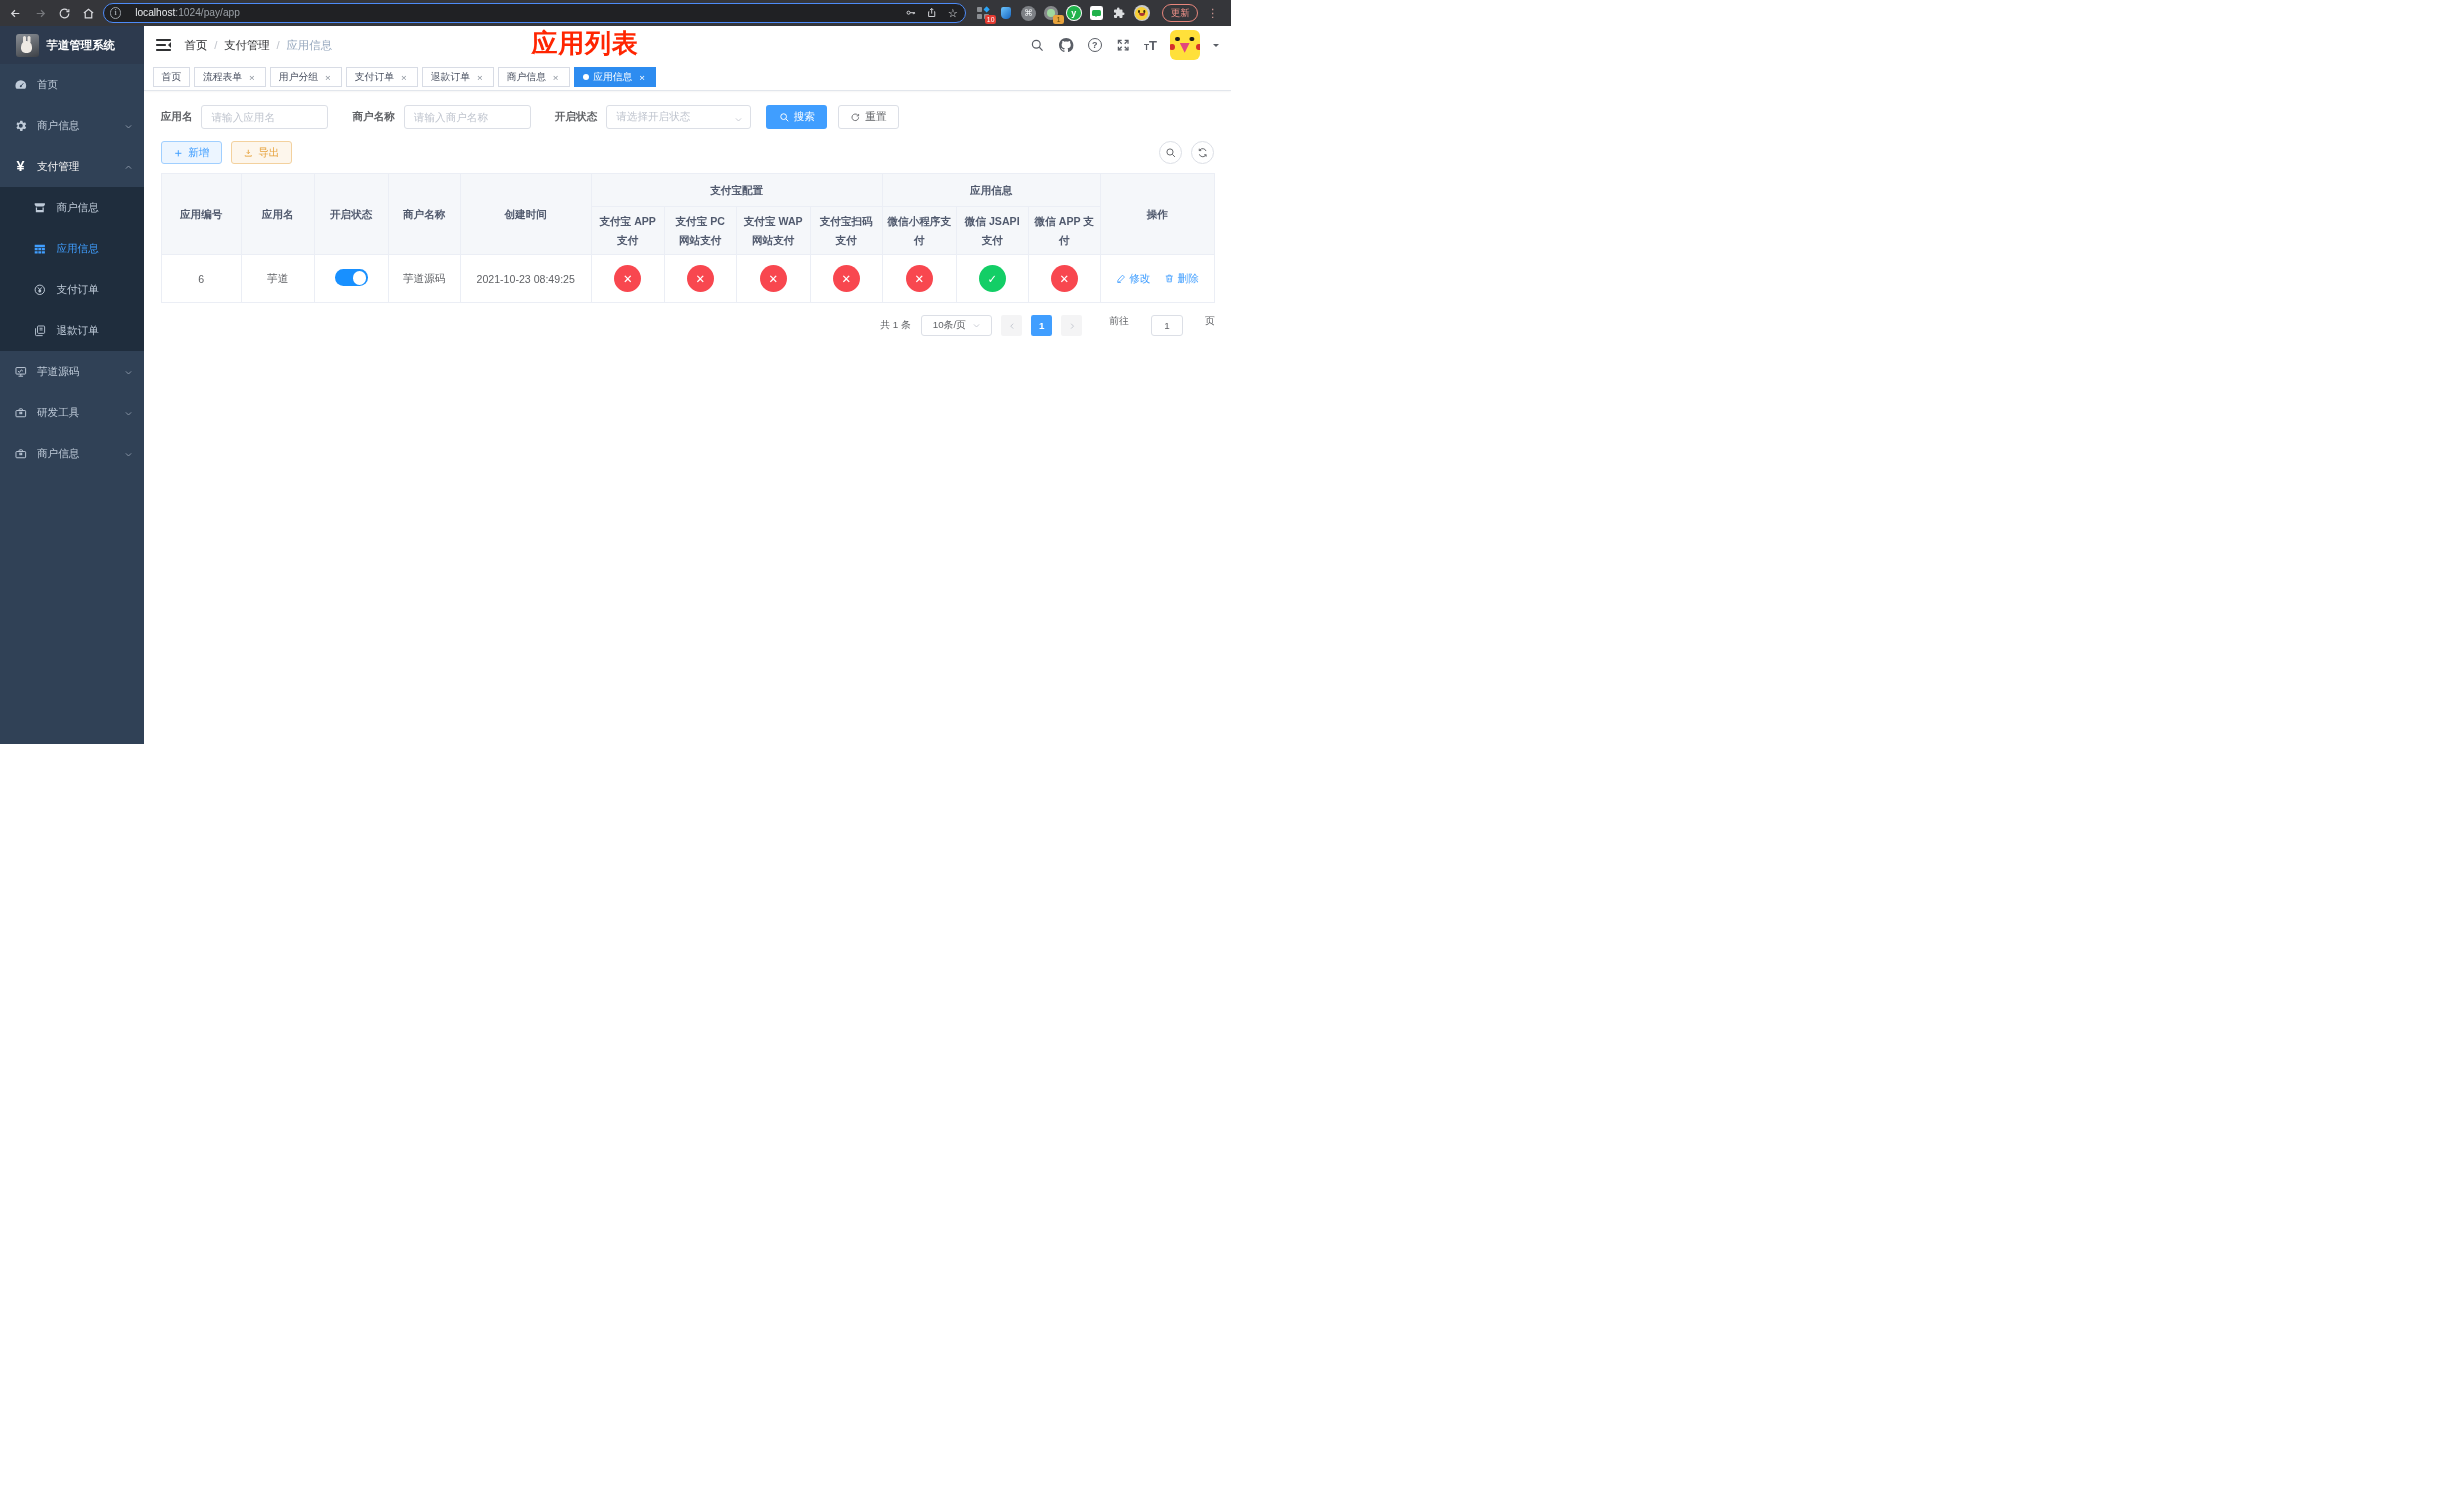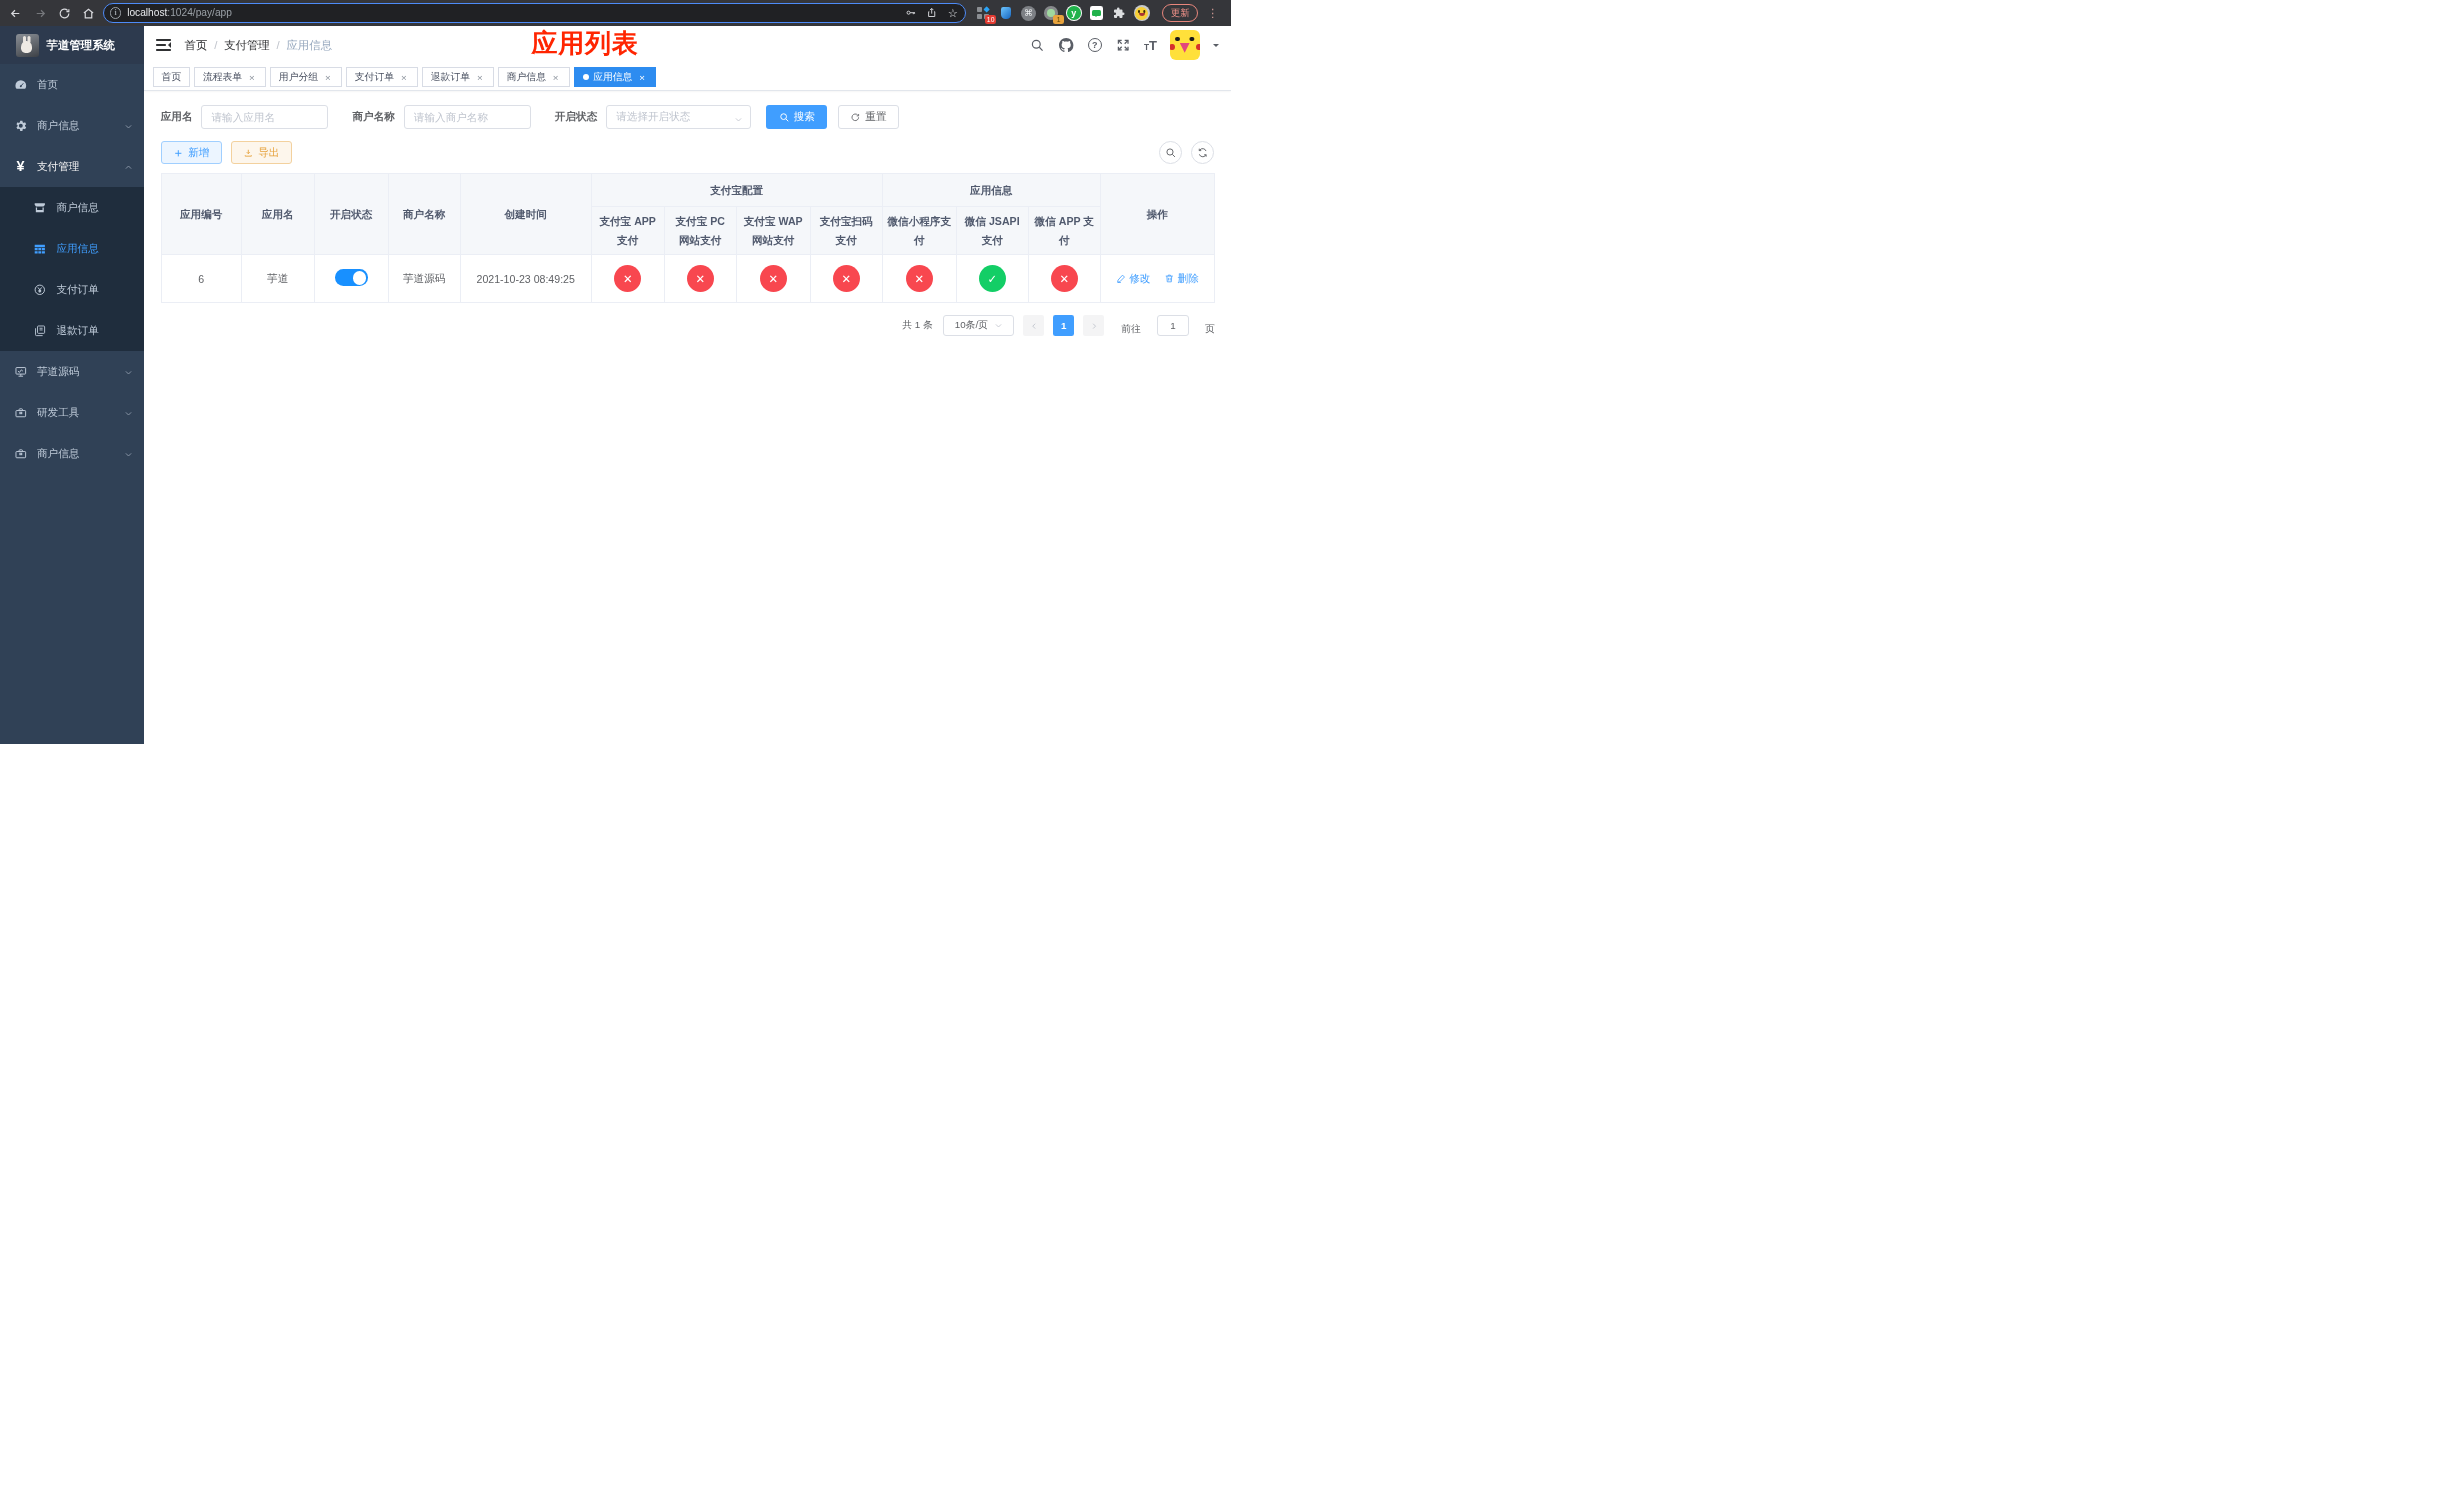--- a/index.html
+++ b/index.html
@@ -8,21 +8,21 @@
   .screen { width:1231px; height:744px; display:flex; flex-direction:column; }
 
   
   .browser-bar { height:26px; background:#35363a; display:flex; align-items:center;
     padding:0 6px; gap:4.5px; flex-shrink:0; }
   .nav-btn { width:19.7px; height:19.7px; display:flex; align-items:center; justify-content:center;
     color:#d8d9dd; border-radius:50%; flex-shrink:0; }
   .nav-btn.disabled { color:#76787c; }
   .nav-btn svg { width:13px; height:13px; }
   .url-pill { flex:1; max-width:863px; height:20.4px; background:#202124; border:1.5px solid #4d8bf8;
-    border-radius:10.6px; display:flex; align-items:center; padding:0 3px 0 6px; gap:6px; min-width:0; }
+    border-radius:10.6px; display:flex; align-items:center; padding:0 3px 0 6px; gap:14px; min-width:0; }
   .info-icon { width:11.4px; height:11.4px; border:1.1px solid #9aa0a6; border-radius:50%;
     color:#9aa0a6; display:flex; align-items:center; justify-content:center; flex-shrink:0; }
   .info-icon::after { content:"i"; font-size:7.6px; font-weight:bold; font-family:"Liberation Serif",serif; }
   .url-text { font-size:10.2px; color:#e8eaed; white-space:nowrap; overflow:hidden; flex:1; }
   .url-text .dim { color:#9aa0a6; }
   .pill-icons { display:flex; align-items:center; gap:3px; }
   .pill-icon { width:18px; height:18px; display:flex; align-items:center; justify-content:center; color:#d8d9dd; }
   .pill-icon svg { width:11.4px; height:11.4px; }
   .star-icon::after { content:"☆"; font-size:11.4px; }
   .ext-cluster { display:flex; align-items:center; gap:6px; padding:0 4.5px; }
@@ -184,21 +184,21 @@
     font-size:9.8px; color:#606266; width:1054px; }
   .pg-total { margin-right:1.5px;margin-left:20px; }
   .pg-size { width:71px; height:21px; border:0.8px solid #dcdfe6; border-radius:3px; display:flex;
     align-items:center; justify-content:center; gap:6px; background:#fff; }
   .pg-size .chev { color:#c0c4cc; }
   .pg-btn { width:21px; height:21px; background:#f4f4f5; border-radius:2.3px; color:#c0c4cc;
     display:flex; align-items:center; justify-content:center; }
   .pg-btn svg { width:8.3px; height:8.3px; }
   .pg-page { width:21px; height:21px; background:#409eff; border-radius:2.3px; color:#fff; font-weight:bold;
     display:flex; align-items:center; justify-content:center; }
-  .pg-goto { display:flex; align-items:flex-end; gap:16px; margin-left:8px; }
+  .pg-goto { display:flex; align-items:flex-start; gap:22px; margin-left:18px; }
   .pg-input { width:32px; height:21px; border:0.8px solid #dcdfe6; border-radius:3px; text-align:center;
     font-size:9.8px; color:#606266; outline:none; font-family:inherit; }
 </style>
 </head>
 <body>
 
 <div class="screen">
 
   <div class="browser-bar">
     <div class="nav-btn">

